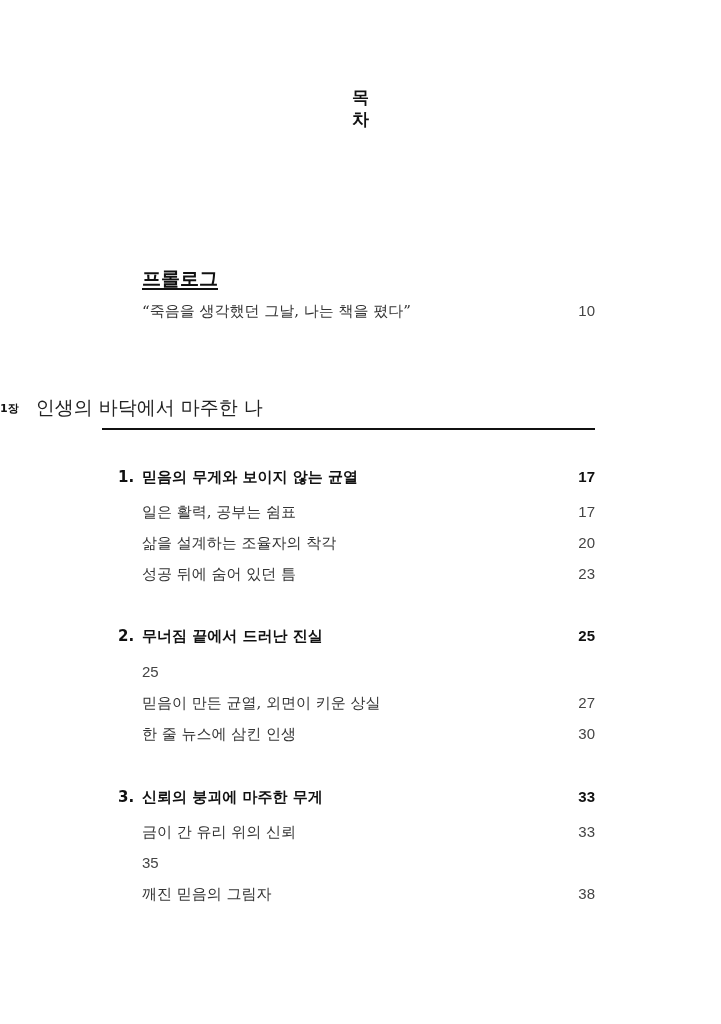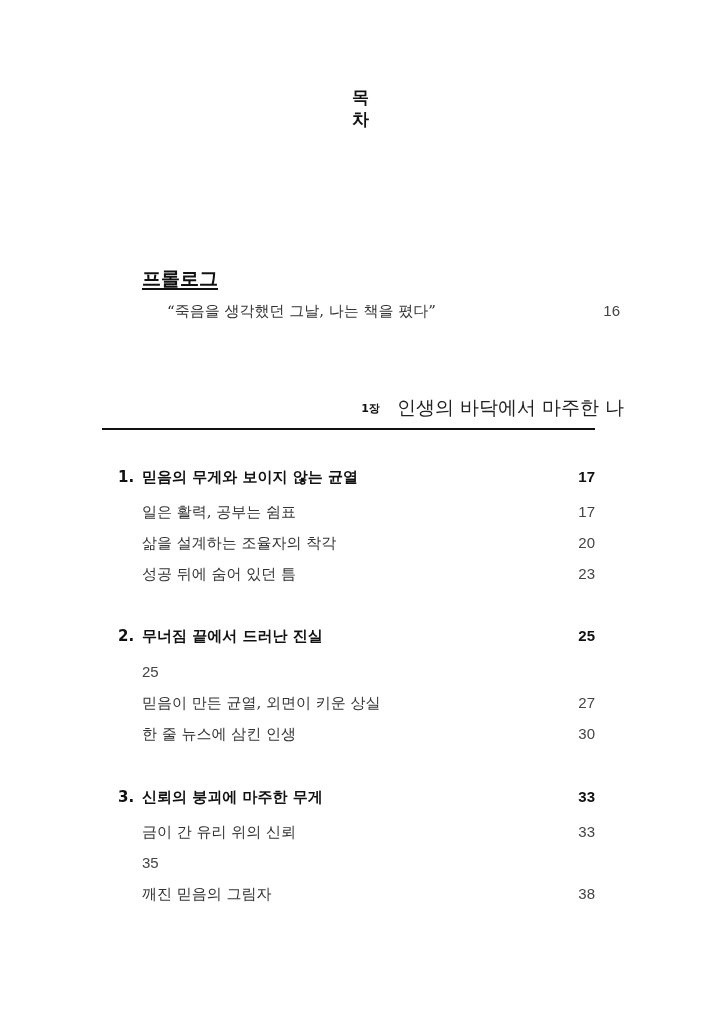--- a/index.html
+++ b/index.html
@@ -55,21 +55,21 @@
     .sub-page {
       font-family: "Liberation Sans", sans-serif;
       font-size: 15px;
       color: #444;
     }
     .chapter {
       position: absolute;
       left: 0;
       width: 624px;
       top: 395px;
-      text-align: right;
+      text-align: left;
     }
     .chapter-num {
       font-weight: bold;
       font-size: 11px;
       color: #111;
       margin-right: 12px;
       vertical-align: 2px;
     }
     .chapter-title {
       font-family: "DejaVu Serif", "Liberation Serif", serif;
@@ -101,23 +101,23 @@
   </style>
 </head>
 <body>
 
 <div class="title">
   <span>목</span>
   <span>차</span>
 </div>
 
 <div class="prologue-heading">프롤로그</div>
-<div class="row" style="top:302px;margin-left:25px;">
+<div class="row" style="top:302px;">
   <span class="sub-title">“죽음을 생각했던 그날, 나는 책을 폈다”</span>
-  <span class="sub-page">16</span>
+  <span class="sub-page">10</span>
 </div>
 
 <div class="chapter">
   <span class="chapter-num">1장</span>
   <span class="chapter-title">인생의 바닥에서 마주한 나</span>
 </div>
 <div class="chapter-rule"></div>
 
 <div class="section-row" style="top:468px;">
   <span class="section-left">

